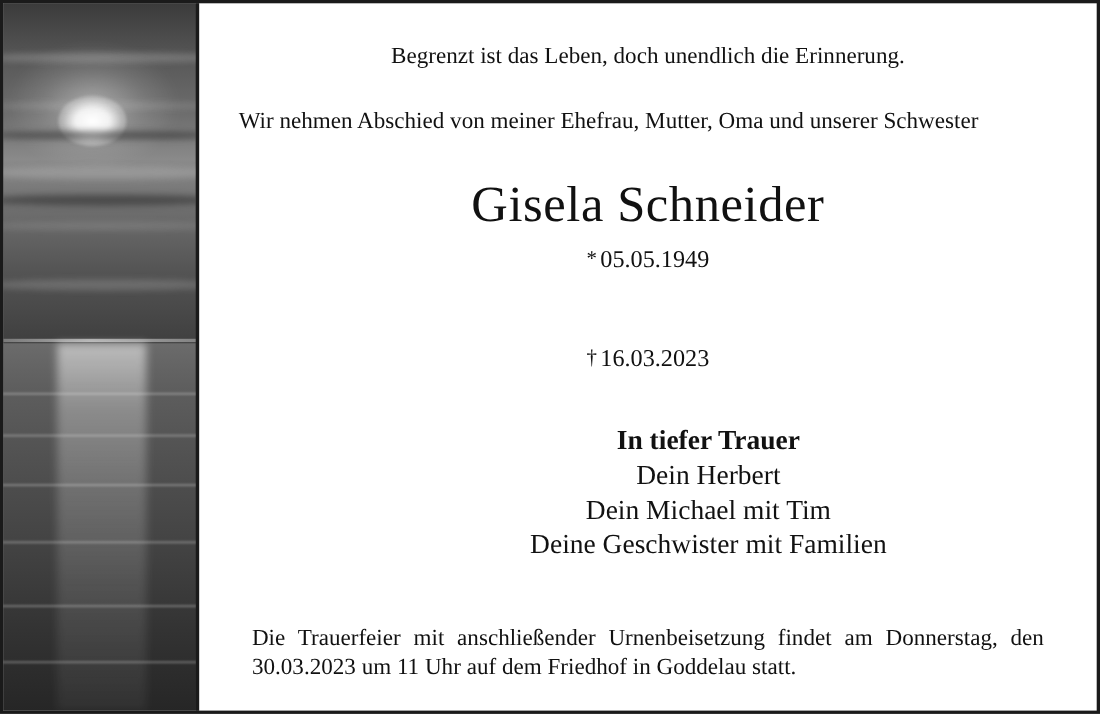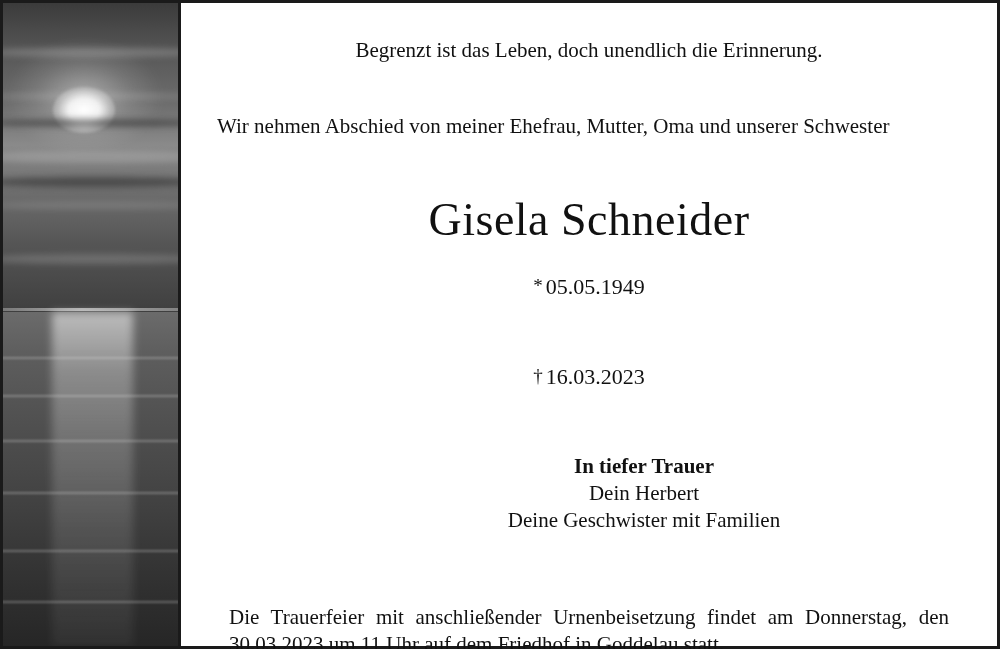--- a/index.html
+++ b/index.html
@@ -133,21 +133,20 @@
     filter: blur(1px);
   }
   
   .text-col {
     flex: 1 1 auto;
     padding: 24px 36px 10px 36px;
     box-sizing: border-box;
     color: #111111;
     display: flex;
     flex-direction: column;
-    gap: 17px;
   }
   .motto {
     text-align: center;
     font-size: 21px;
     line-height: 1.3;
     margin-top: 10px;
   }
   .intro {
     font-size: 21px;
     line-height: 1.3;
@@ -173,21 +172,21 @@
     white-space: nowrap;
   }
   .sym {
     font-size: 19px;
     vertical-align: 2px;
     padding-right: 3px;
   }
   .mourners {
     margin-top: 46px;
     text-align: center;
-    font-size: 21px;
+    font-size: 25px;
     line-height: 1.27;
     padding-left: 110px;
   }
   .mourners .lead {
     font-weight: bold;
   }
   .details {
     margin-top: 42px;
     font-size: 21px;
     line-height: 1.29;
@@ -237,20 +236,21 @@
         <span class="sym">*</span><span>05.05.1949</span>
       </span>
       <span class="date-item">
         <span class="sym">†</span><span>16.03.2023</span>
       </span>
     </div>
 
     <div class="mourners">
       <div class="lead">In tiefer Trauer</div>
       <div>Dein Herbert</div>
+      <div>Dein Michael mit Tim</div>
       <div>Deine Geschwister mit Familien</div>
     </div>
 
     <div class="details">
       <p>Die Trauerfeier mit anschließender Urnenbeisetzung findet am Donnerstag, den 30.03.2023 um 11 Uhr auf dem Friedhof in Goddelau statt.</p>
     </div>
 
   </div>
 </div>
 

